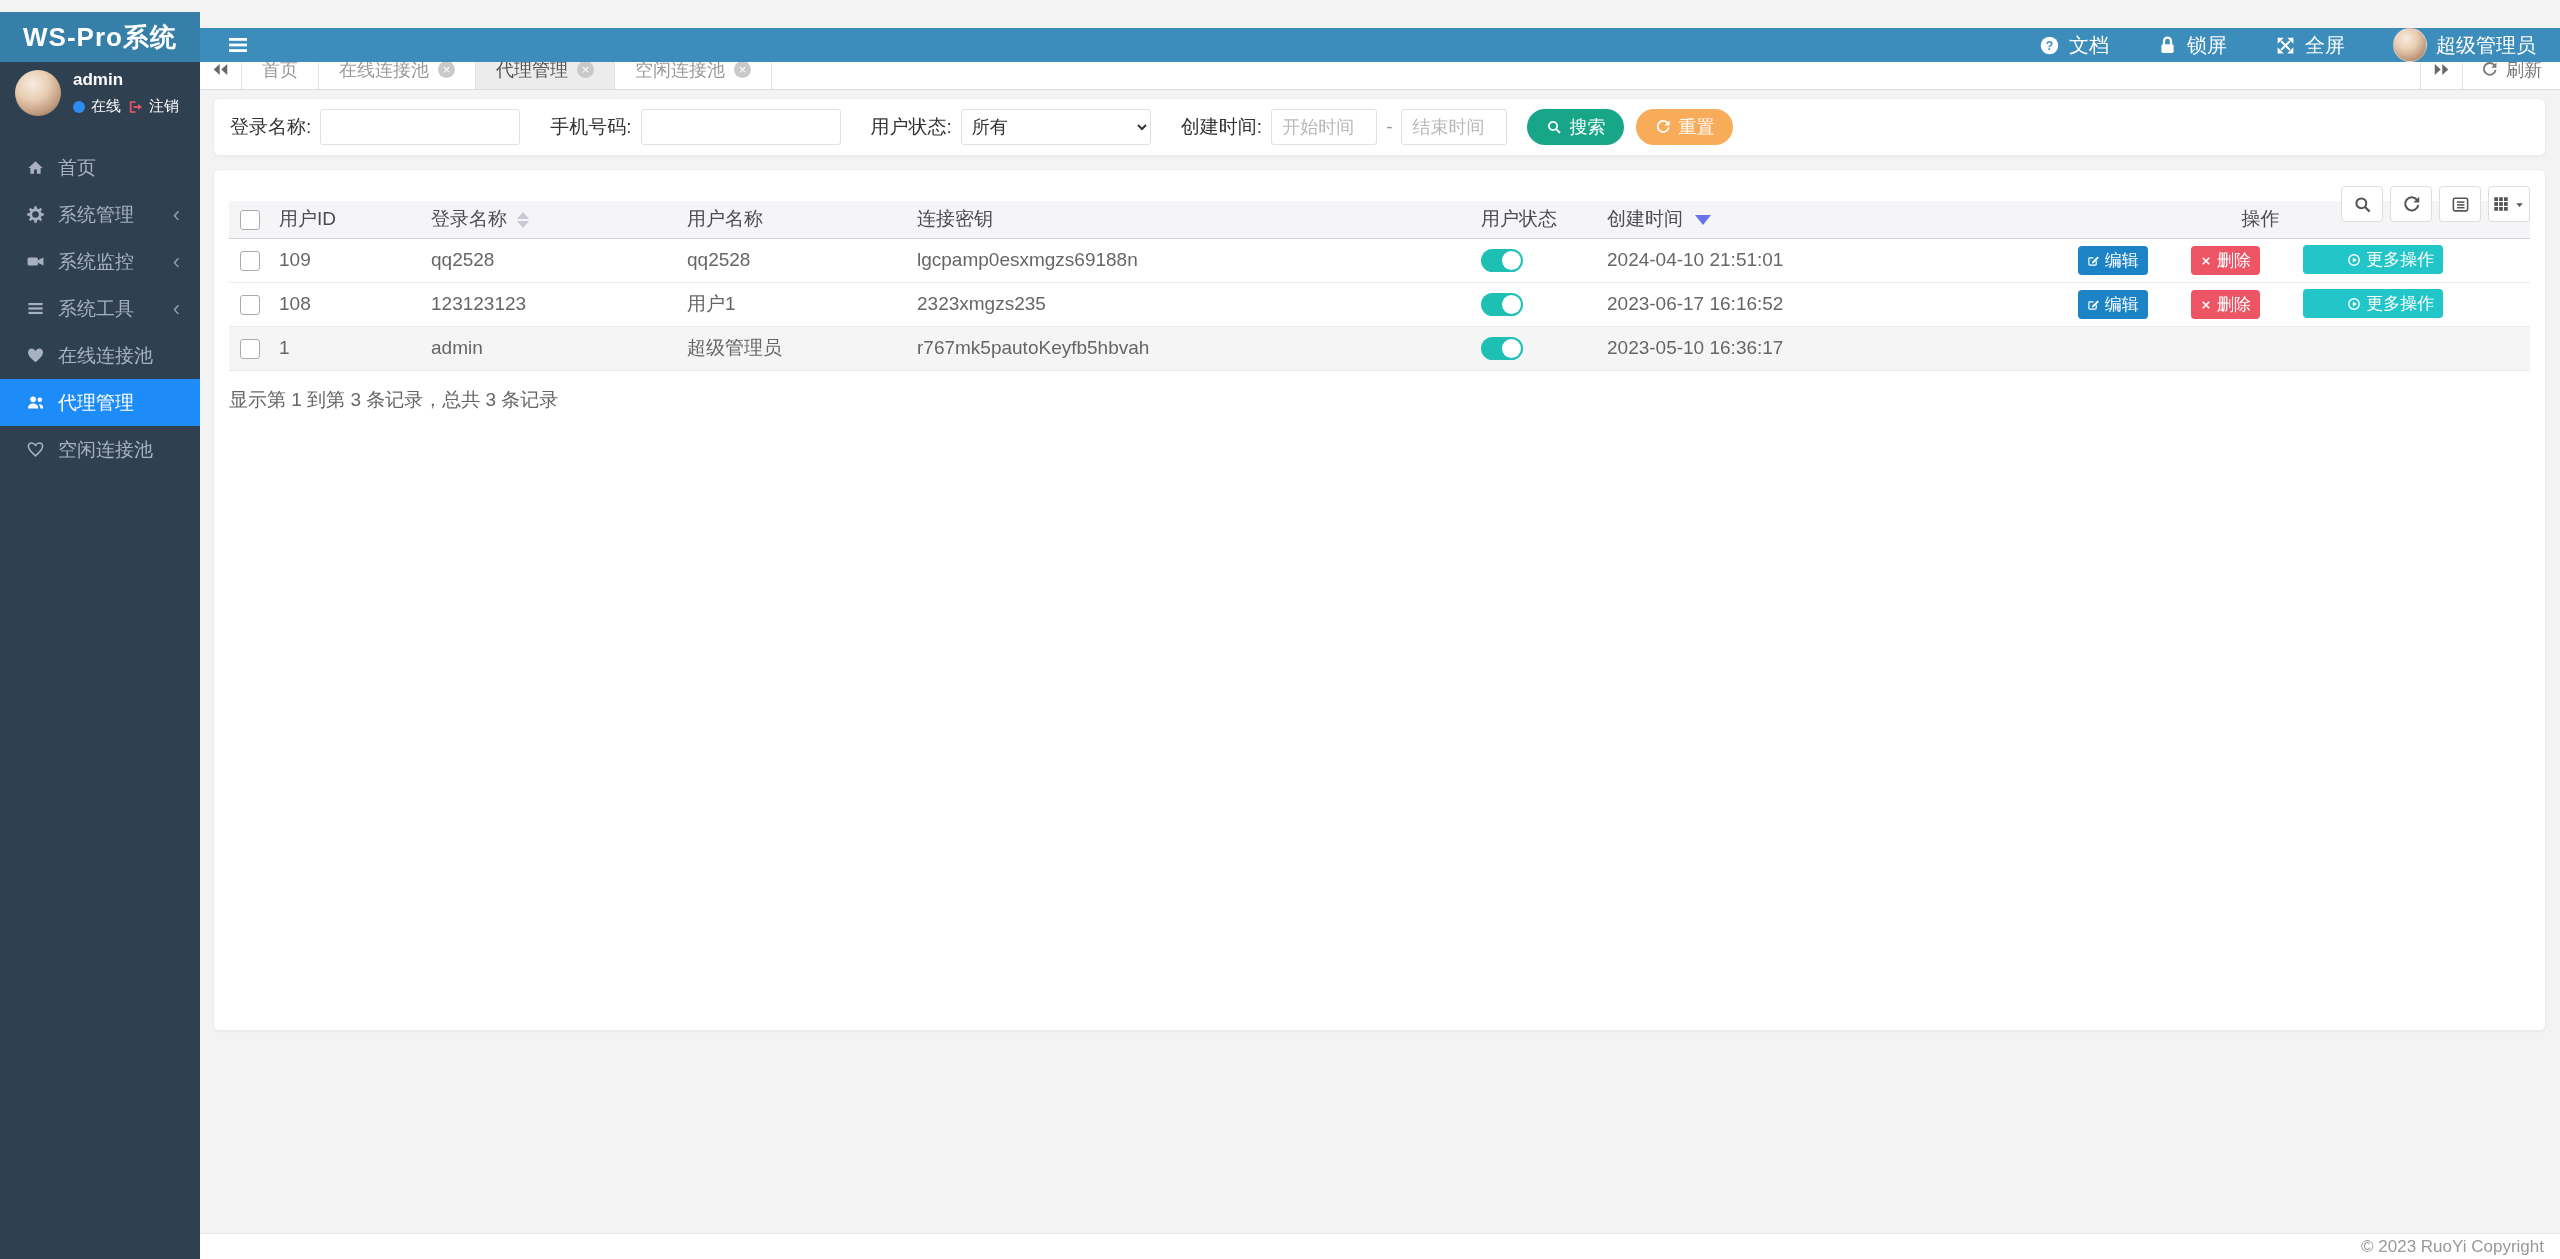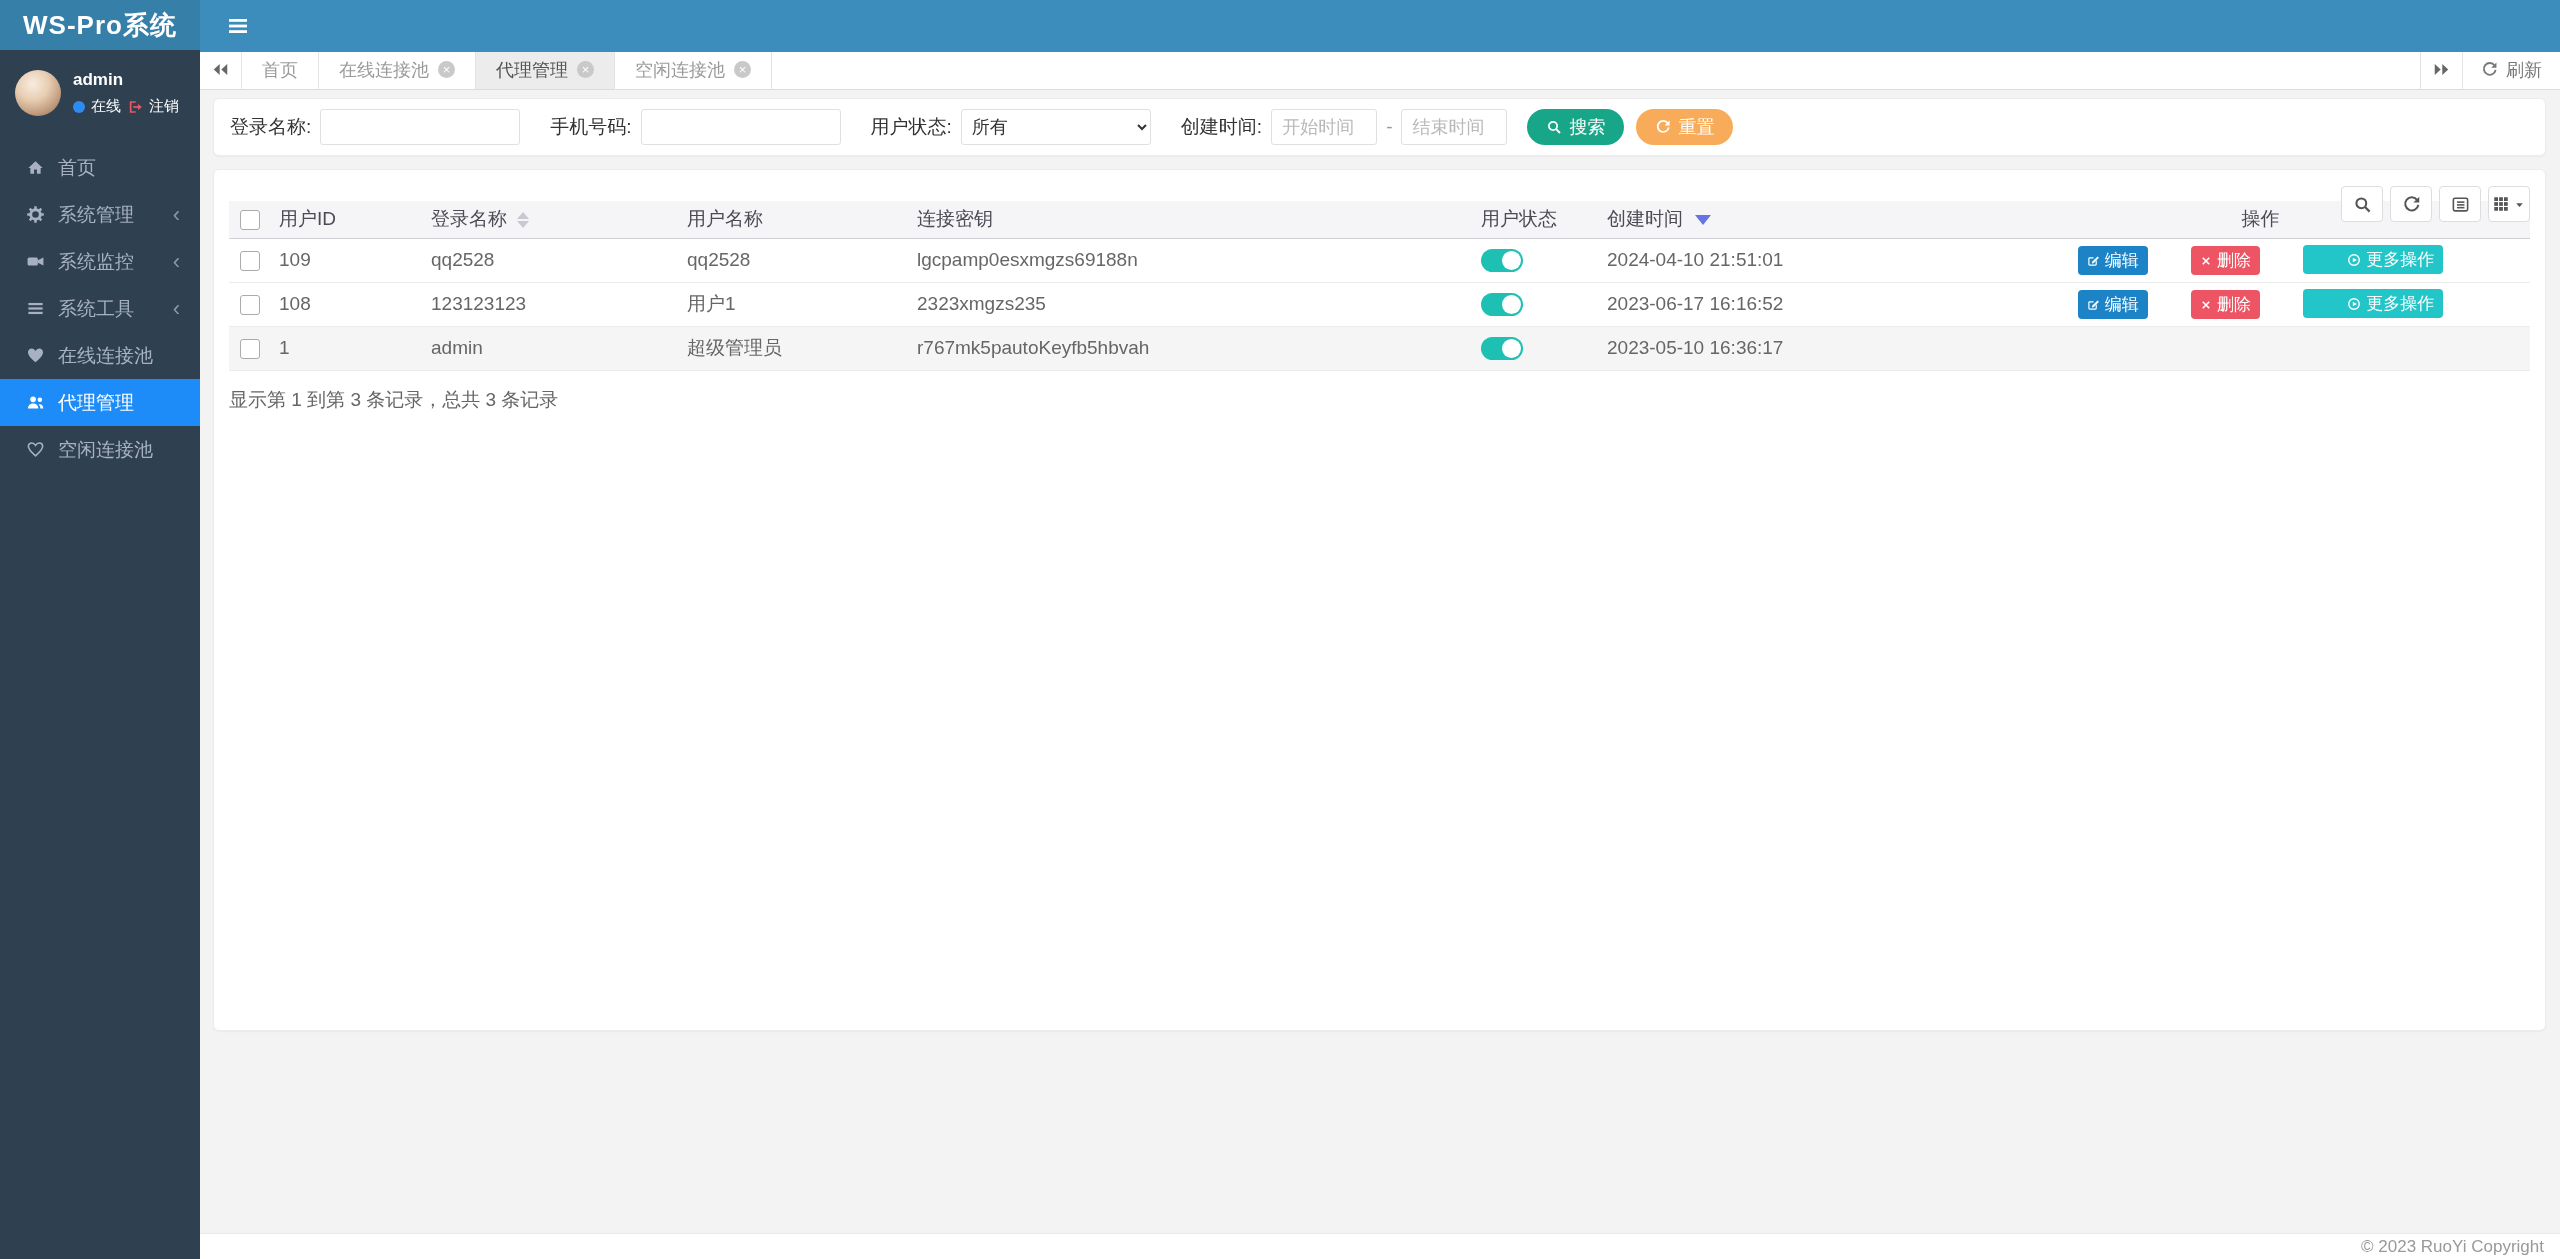--- a/index.html
+++ b/index.html
@@ -4,21 +4,21 @@
 <style>
   * { margin:0; padding:0; box-sizing:border-box; }
   html,body { width:2560px; height:1259px; }
   body {
     font-family:"Liberation Sans","DejaVu Sans",sans-serif;
     font-size:19px; color:#555; background:#f3f3f4; overflow:hidden; position:relative;
   }
   svg { display:block; }
 
   
-  .topbar { position:absolute; top:0; left:0; width:2560px; height:52px; display:flex; z-index:30; }
+  .topbar { position:absolute; top:0; left:0; width:2560px; height:62px; display:flex; z-index:30;align-items:flex-end; }
   .logo { width:200px; height:50px; background:#367fa9; color:#fff; font-size:26px; font-weight:bold;
           display:flex; align-items:center; justify-content:center; letter-spacing:1px; }
   .navbar { flex:1; background:#3c8dbc; display:flex; align-items:stretch; }
   .nav-btn { width:76px; display:flex; align-items:center; justify-content:center; cursor:pointer; color:#fff; }
   .nav-right { margin-left:auto; display:flex; align-items:stretch; }
   .nav-item { display:flex; align-items:center; gap:9px; padding:0 24px; color:#fff; font-size:20px; cursor:pointer; }
   .avatar { border-radius:50%; display:inline-block;
     background:radial-gradient(circle at 38% 30%, #f7ece0 0%, #e8cdb2 38%, #c09a7c 70%, #7d6553 100%); }
   .avatar.sm { width:34px; height:34px; border:1px solid rgba(255,255,255,.35); }
   .avatar.lg { width:46px; height:46px; }
@@ -238,20 +238,44 @@
   </defs>
 </svg>
 
 <header class="topbar">
   <div class="logo">WS-Pro系统</div>
   <div class="navbar">
     <div class="nav-btn">
       <svg width="24" height="24">
           <use href="#i-bars"></use>
         </svg>
+    </div>
+    <div class="nav-right">
+      <div class="nav-item">
+        <svg width="21" height="21">
+            <use href="#i-q"></use>
+          </svg>
+        <span>文档</span>
+      </div>
+      <div class="nav-item">
+        <svg width="21" height="21">
+            <use href="#i-lock"></use>
+          </svg>
+        <span>锁屏</span>
+      </div>
+      <div class="nav-item">
+        <svg width="21" height="21">
+            <use href="#i-expand"></use>
+          </svg>
+        <span>全屏</span>
+      </div>
+      <div class="nav-item">
+        <span class="avatar sm"></span>
+        <span>超级管理员</span>
+      </div>
     </div>
   </div>
 </header>
 
 <aside class="sidebar">
   <div class="user-panel">
     <span class="avatar lg"></span>
     <div class="u-info">
       <div class="u-name">admin</div>
       <div class="u-status">

